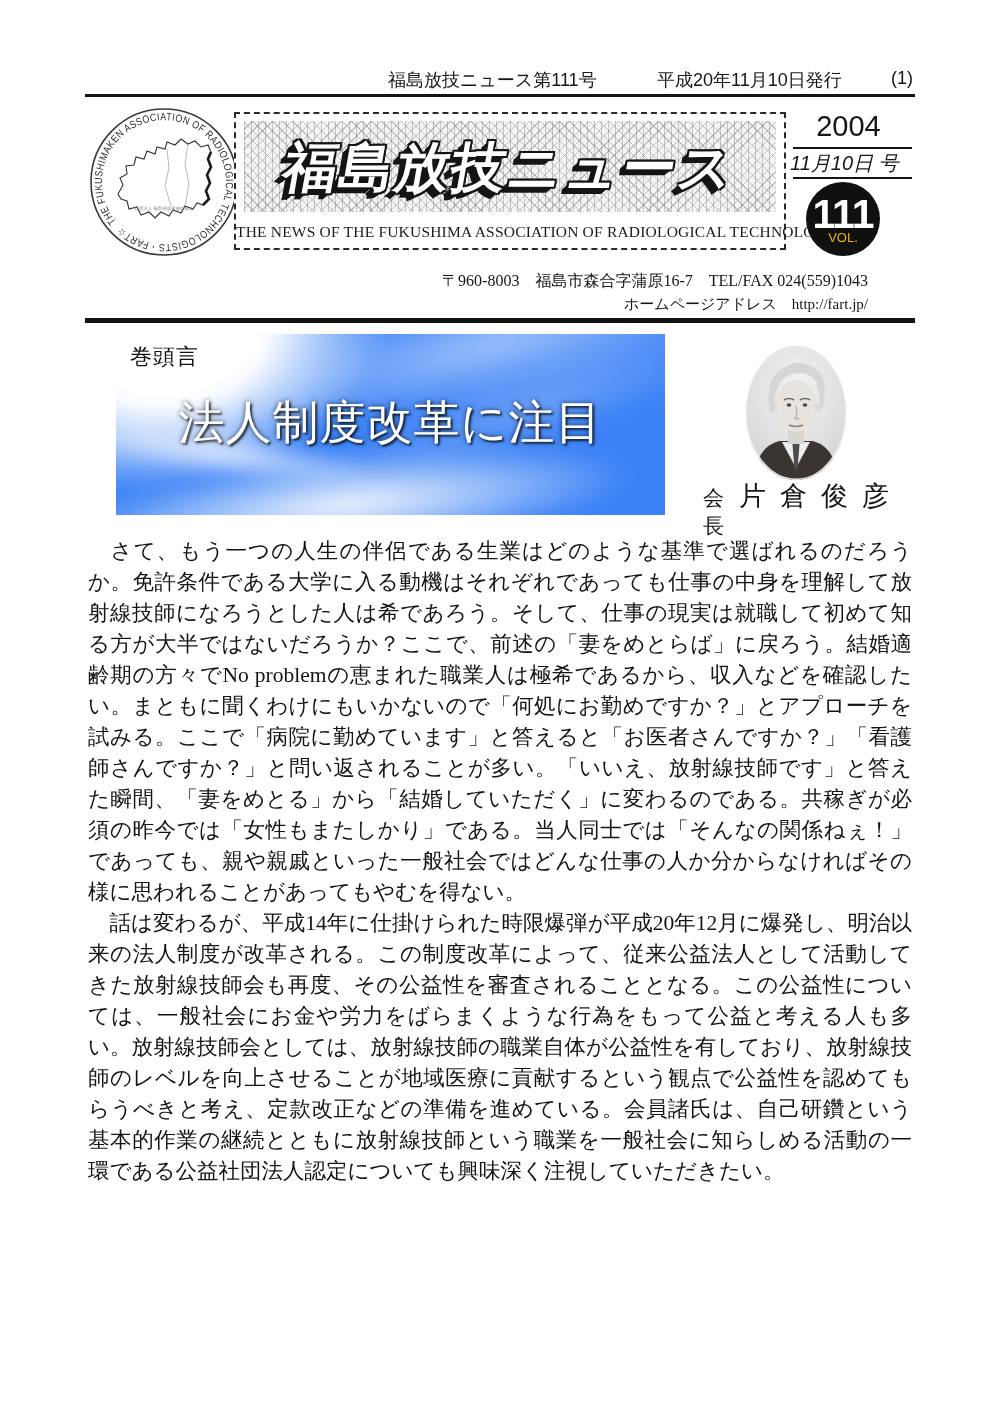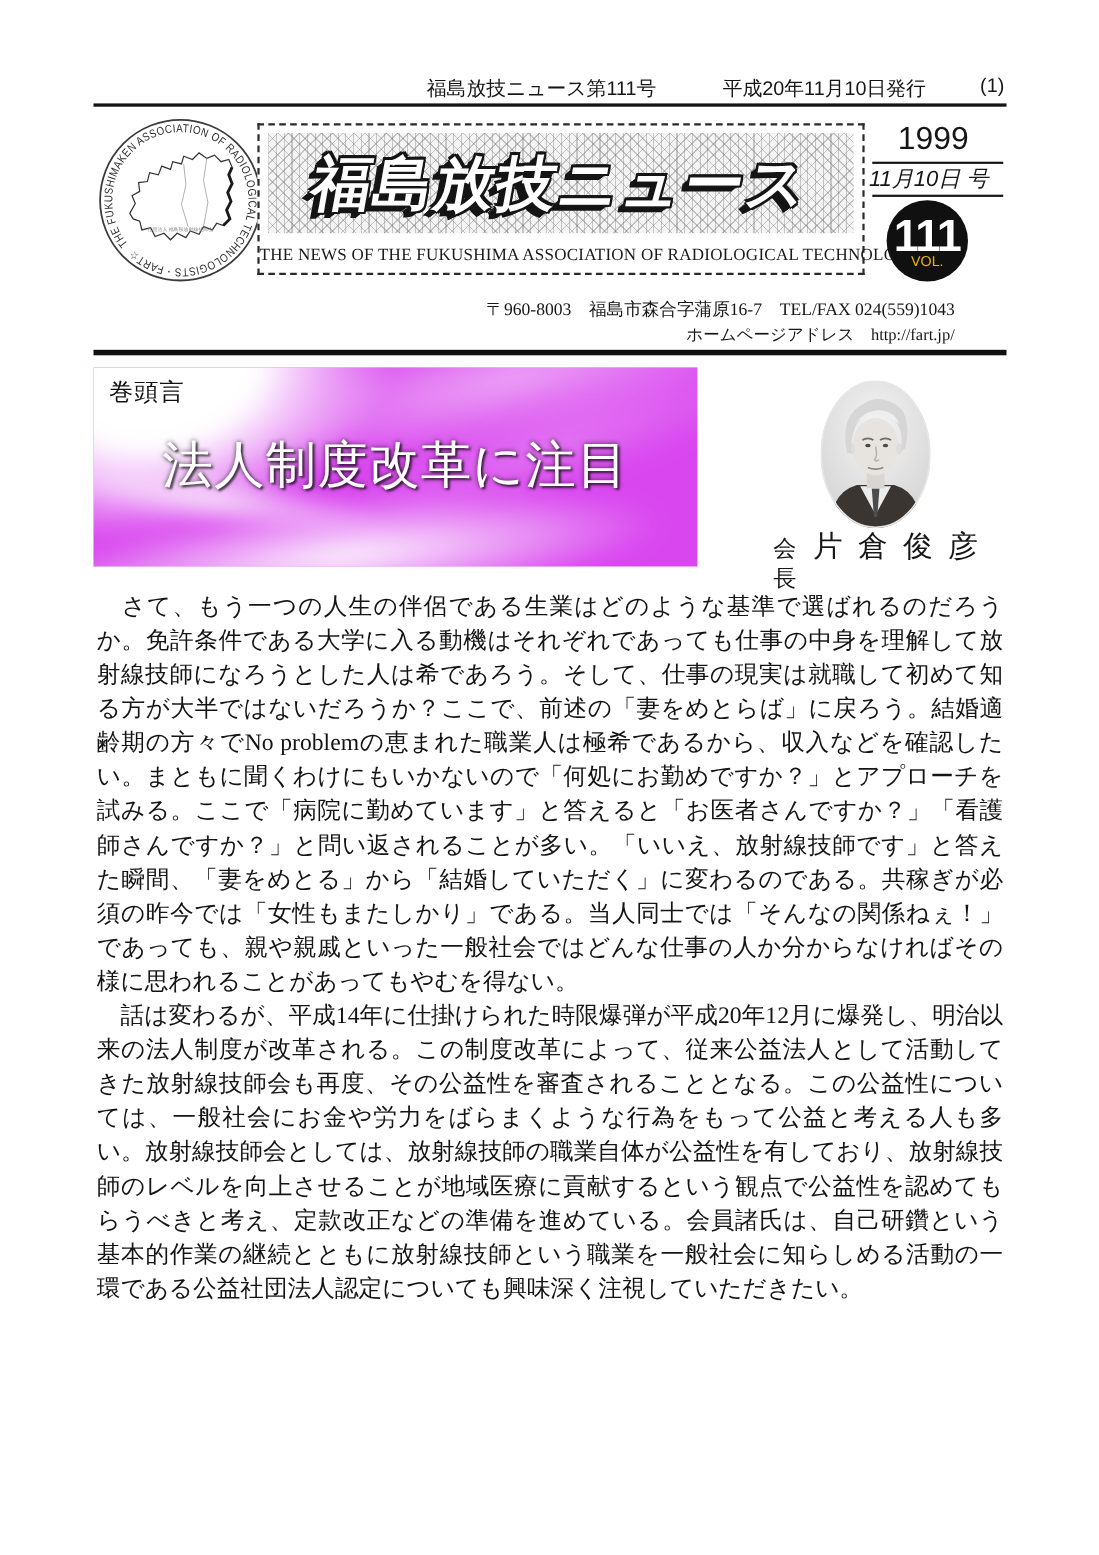--- a/index.html
+++ b/index.html
@@ -50,21 +50,21 @@
   .vol-label{font-family:"Liberation Sans","DejaVu Sans",sans-serif;font-size:13px;
              color:#eab308;line-height:1;margin-top:-1px;align-self:center;}
 
   
   .pub-issuer{position:absolute;left:152px;top:267px;font-size:20px;letter-spacing:1px;}
   .pub-address{position:absolute;right:131px;top:271px;font-size:16px;}
   .pub-homepage{position:absolute;right:131px;top:295px;font-size:15px;text-align:right;}
   .rule-thick{position:absolute;left:85px;top:318px;width:830px;height:5px;background:#111;}
 
   
-  .banner{position:absolute;left:85px;top:334px;width:549px;height:181px;background:#d946ef;overflow:hidden;}
+  .banner{position:absolute;left:116px;top:334px;width:549px;height:181px;background:#3b82f6;overflow:hidden;}
   .streak{position:absolute;border-radius:50%;filter:blur(9px);}
   .st1{left:-150px;top:-120px;width:430px;height:270px;transform:rotate(-15deg);
        background:radial-gradient(closest-side,#fff 0%,#fff 40%,rgba(255,255,255,0) 100%);}
   .st2{left:110px;top:-45px;width:540px;height:110px;transform:rotate(-13deg);
        background:radial-gradient(closest-side,rgba(255,255,255,.5),rgba(255,255,255,0));}
   .st3{left:-60px;bottom:-40px;width:580px;height:100px;transform:rotate(-6deg);
        background:radial-gradient(closest-side,rgba(255,255,255,.95),rgba(255,255,255,0));}
   .st4{left:-40px;bottom:38px;width:310px;height:44px;transform:rotate(8deg);
        background:radial-gradient(closest-side,rgba(255,255,255,.85),rgba(255,255,255,0));}
   .st5{right:-90px;top:28px;width:430px;height:80px;transform:rotate(-18deg);
@@ -117,21 +117,21 @@
     </g>
   </svg>
 
   <div class="titlebox">
     <div class="halftone">
       <span class="big-title">福島放技ニュース</span>
     </div>
     <div class="eng-title">THE NEWS OF THE FUKUSHIMA ASSOCIATION OF RADIOLOGICAL TECHNOLOGISTS</div>
   </div>
 
-  <div class="rcol-year">1999</div>
+  <div class="rcol-year">2004</div>
   <div class="rcol-rule1"></div>
   <div class="rcol-date">11月10日 号</div>
   <div class="rcol-rule2"></div>
   <div class="vol-circle">
     <span class="vol-num">111</span>
     <span class="vol-label">VOL.</span>
   </div>
 
   <div class="pub-address">〒960-8003　福島市森合字蒲原16-7　TEL/FAX 024(559)1043</div>
   <div class="pub-homepage">ホームページアドレス　http://fart.jp/</div>

